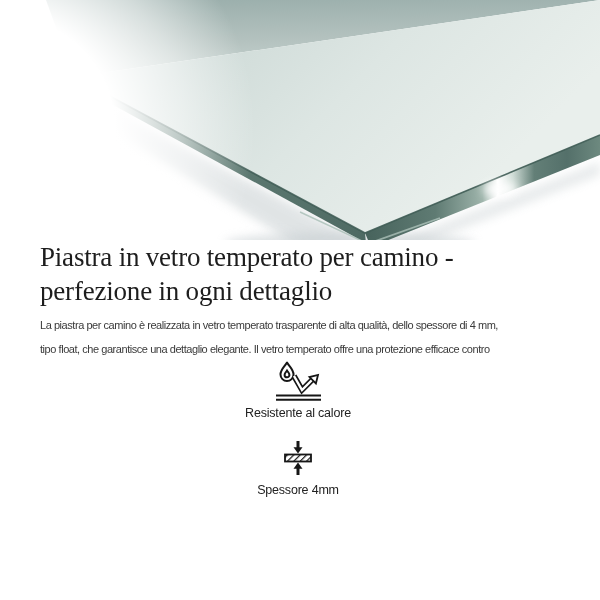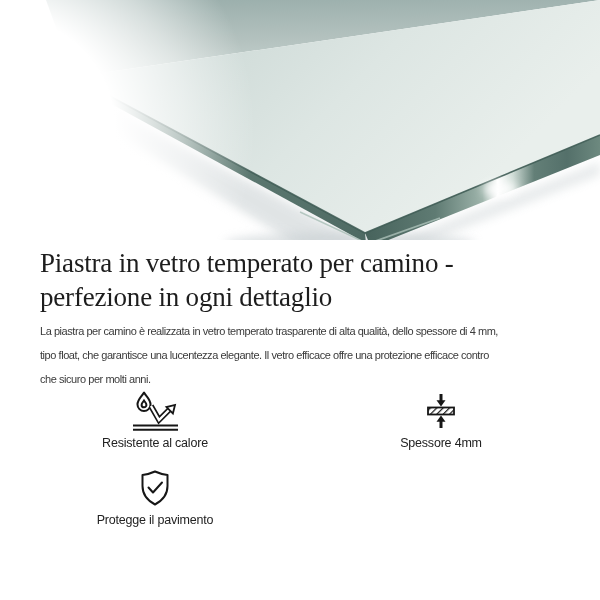--- a/index.html
+++ b/index.html
@@ -9,34 +9,34 @@
     -webkit-font-smoothing:antialiased;
   }
   .page{width:600px;height:600px;position:relative;background:#fff;}
 
   
   .hero{width:600px;height:240px;position:relative;background:#fff;}
   .hero svg{display:block;}
 
   
   .title{
-    margin:6px 40px 0 40px;max-width:515px;
+    margin:0 40px 0 40px;max-width:515px;
     font-family:"Liberation Serif","DejaVu Serif",serif;
     font-weight:400;font-size:27px;line-height:34px;letter-spacing:-0.2px;
     color:#1d1d1d;
   }
   .desc{margin:5px 40px 0 40px;}
   .desc .line{
     font-size:11px;line-height:24px;letter-spacing:-0.45px;
     color:#3a3a3a;white-space:nowrap;
   }
 
   
   .features{
-    display:grid;grid-template-columns:1fr 1fr;
+    display:grid;grid-template-columns:1fr;
     padding:0 16px 0 12px;margin-top:0;row-gap:17px;
   }
   .feature{display:flex;flex-direction:column;align-items:center;}
   .feature .icon-box{height:40px;display:flex;align-items:center;justify-content:center;}
   .feature .label{
     margin-top:5px;font-size:12.5px;line-height:15px;color:#222;
     letter-spacing:-0.2px;text-align:center;white-space:nowrap;
   }
   .ic{stroke:#161616;fill:none;stroke-width:2;}
 </style>
@@ -103,22 +103,21 @@
       <ellipse cx="500" cy="189" rx="17" ry="7" fill="#ffffff" opacity="0.9" filter="url(#blurS)"></ellipse>
 
       <rect x="0" y="0" width="300" height="240" fill="url(#fadeL)"></rect>
     </svg>
   </div>
 
   <h1 class="title">Piastra in vetro temperato per camino - perfezione in ogni dettaglio</h1>
 
   <div class="desc">
     <div class="line">La piastra per camino è realizzata in vetro temperato trasparente di alta qualità, dello spessore di 4 mm,</div>
-    <div class="line">tipo float, che garantisce una lucentezza elegante. Il vetro efficace offre una protezione efficace contro</div>
-    <div class="line">che sicuro per molti anni.</div>
+    <div class="line">tipo float, che garantisce una dettaglio elegante. Il vetro temperato offre una protezione efficace contro</div>
   </div>
 
   <div class="features">
 
     <div class="feature">
       <div class="icon-box">
         <svg width="48" height="40" viewBox="0 0 48 40">
           <path class="ic" d="M13,1.5 C10,6.5 6.5,8.5 6.5,13.5 a6.5,6.5 0 0 0 13,0 C19.5,8.5 16,6.5 13,1.5 Z" stroke-linejoin="round"></path>
           <path class="ic" d="M13,9.5 c-1.3,2 -2.4,2.7 -2.4,4.4 a2.4,2.4 0 0 0 4.8,0 C15.4,12.2 14.3,11.5 13,9.5 Z" stroke-width="1.4"></path>
           <path d="M20,15 L28,29 L38.5,18.5" fill="none" stroke="#161616" stroke-width="5.6"></path>
@@ -143,27 +142,18 @@
           <rect x="7" y="16.5" width="26" height="7" fill="url(#hatch)" stroke="#161616" stroke-width="1.8"></rect>
           <line x1="20" y1="3" x2="20" y2="10" stroke="#161616" stroke-width="3"></line>
           <path d="M20,15.5 L15.5,9.2 L24.5,9.2 Z" fill="#161616"></path>
           <line x1="20" y1="37" x2="20" y2="30" stroke="#161616" stroke-width="3"></line>
           <path d="M20,24.5 L15.5,30.8 L24.5,30.8 Z" fill="#161616"></path>
         </svg>
       </div>
       <div class="label">Spessore 4mm</div>
     </div>
 
-    <div class="feature">
-      <div class="icon-box">
-        <svg width="40" height="40" viewBox="0 0 40 40">
-          <path class="ic" d="M20,3.5 C24,5.4 28.5,6.4 32.5,6.9 V18 C32.5,27 27.5,32.5 20,36.5 C12.5,32.5 7.5,27 7.5,18 V6.9 C11.5,6.4 16,5.4 20,3.5 Z" stroke-width="2.1" stroke-linejoin="round"></path>
-          <path class="ic" d="M13.5,19.5 L18,24.5 L27,14.5" stroke-width="2.5" stroke-linecap="round" stroke-linejoin="round"></path>
-        </svg>
-      </div>
-      <div class="label">Protegge il pavimento</div>
-    </div>
 
 
 
 
   </div>
 </div>
 
 </body></html>

